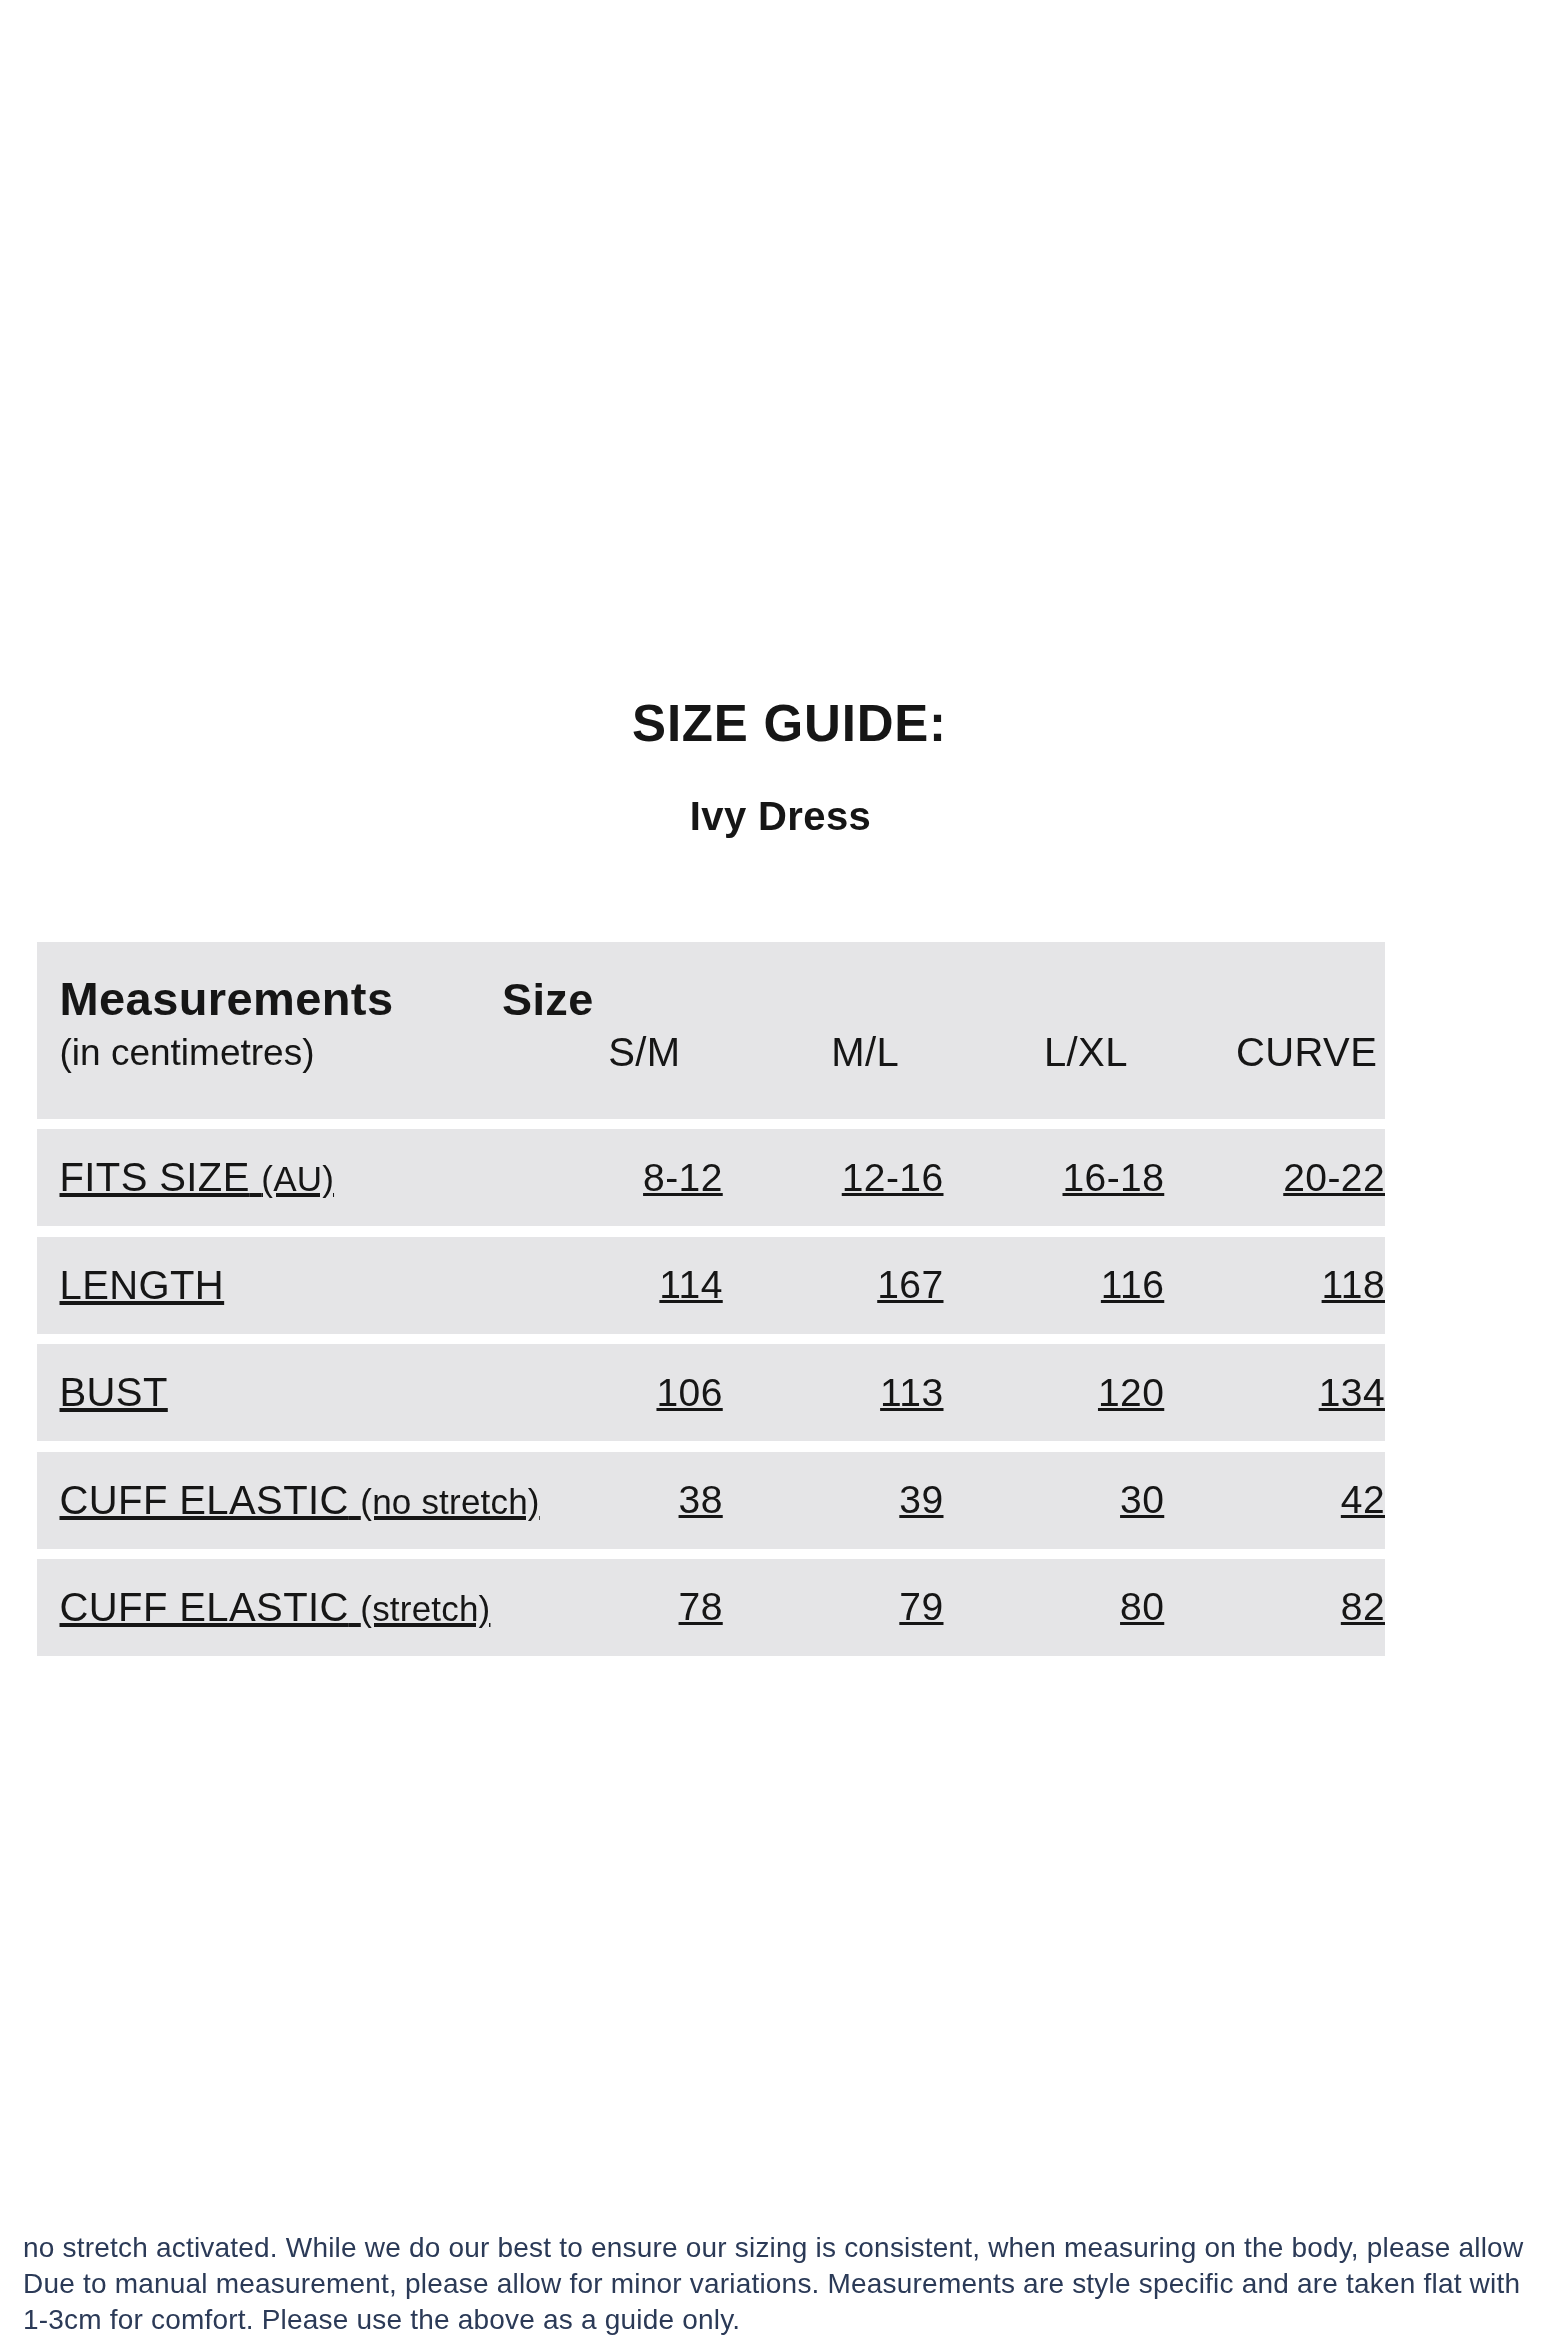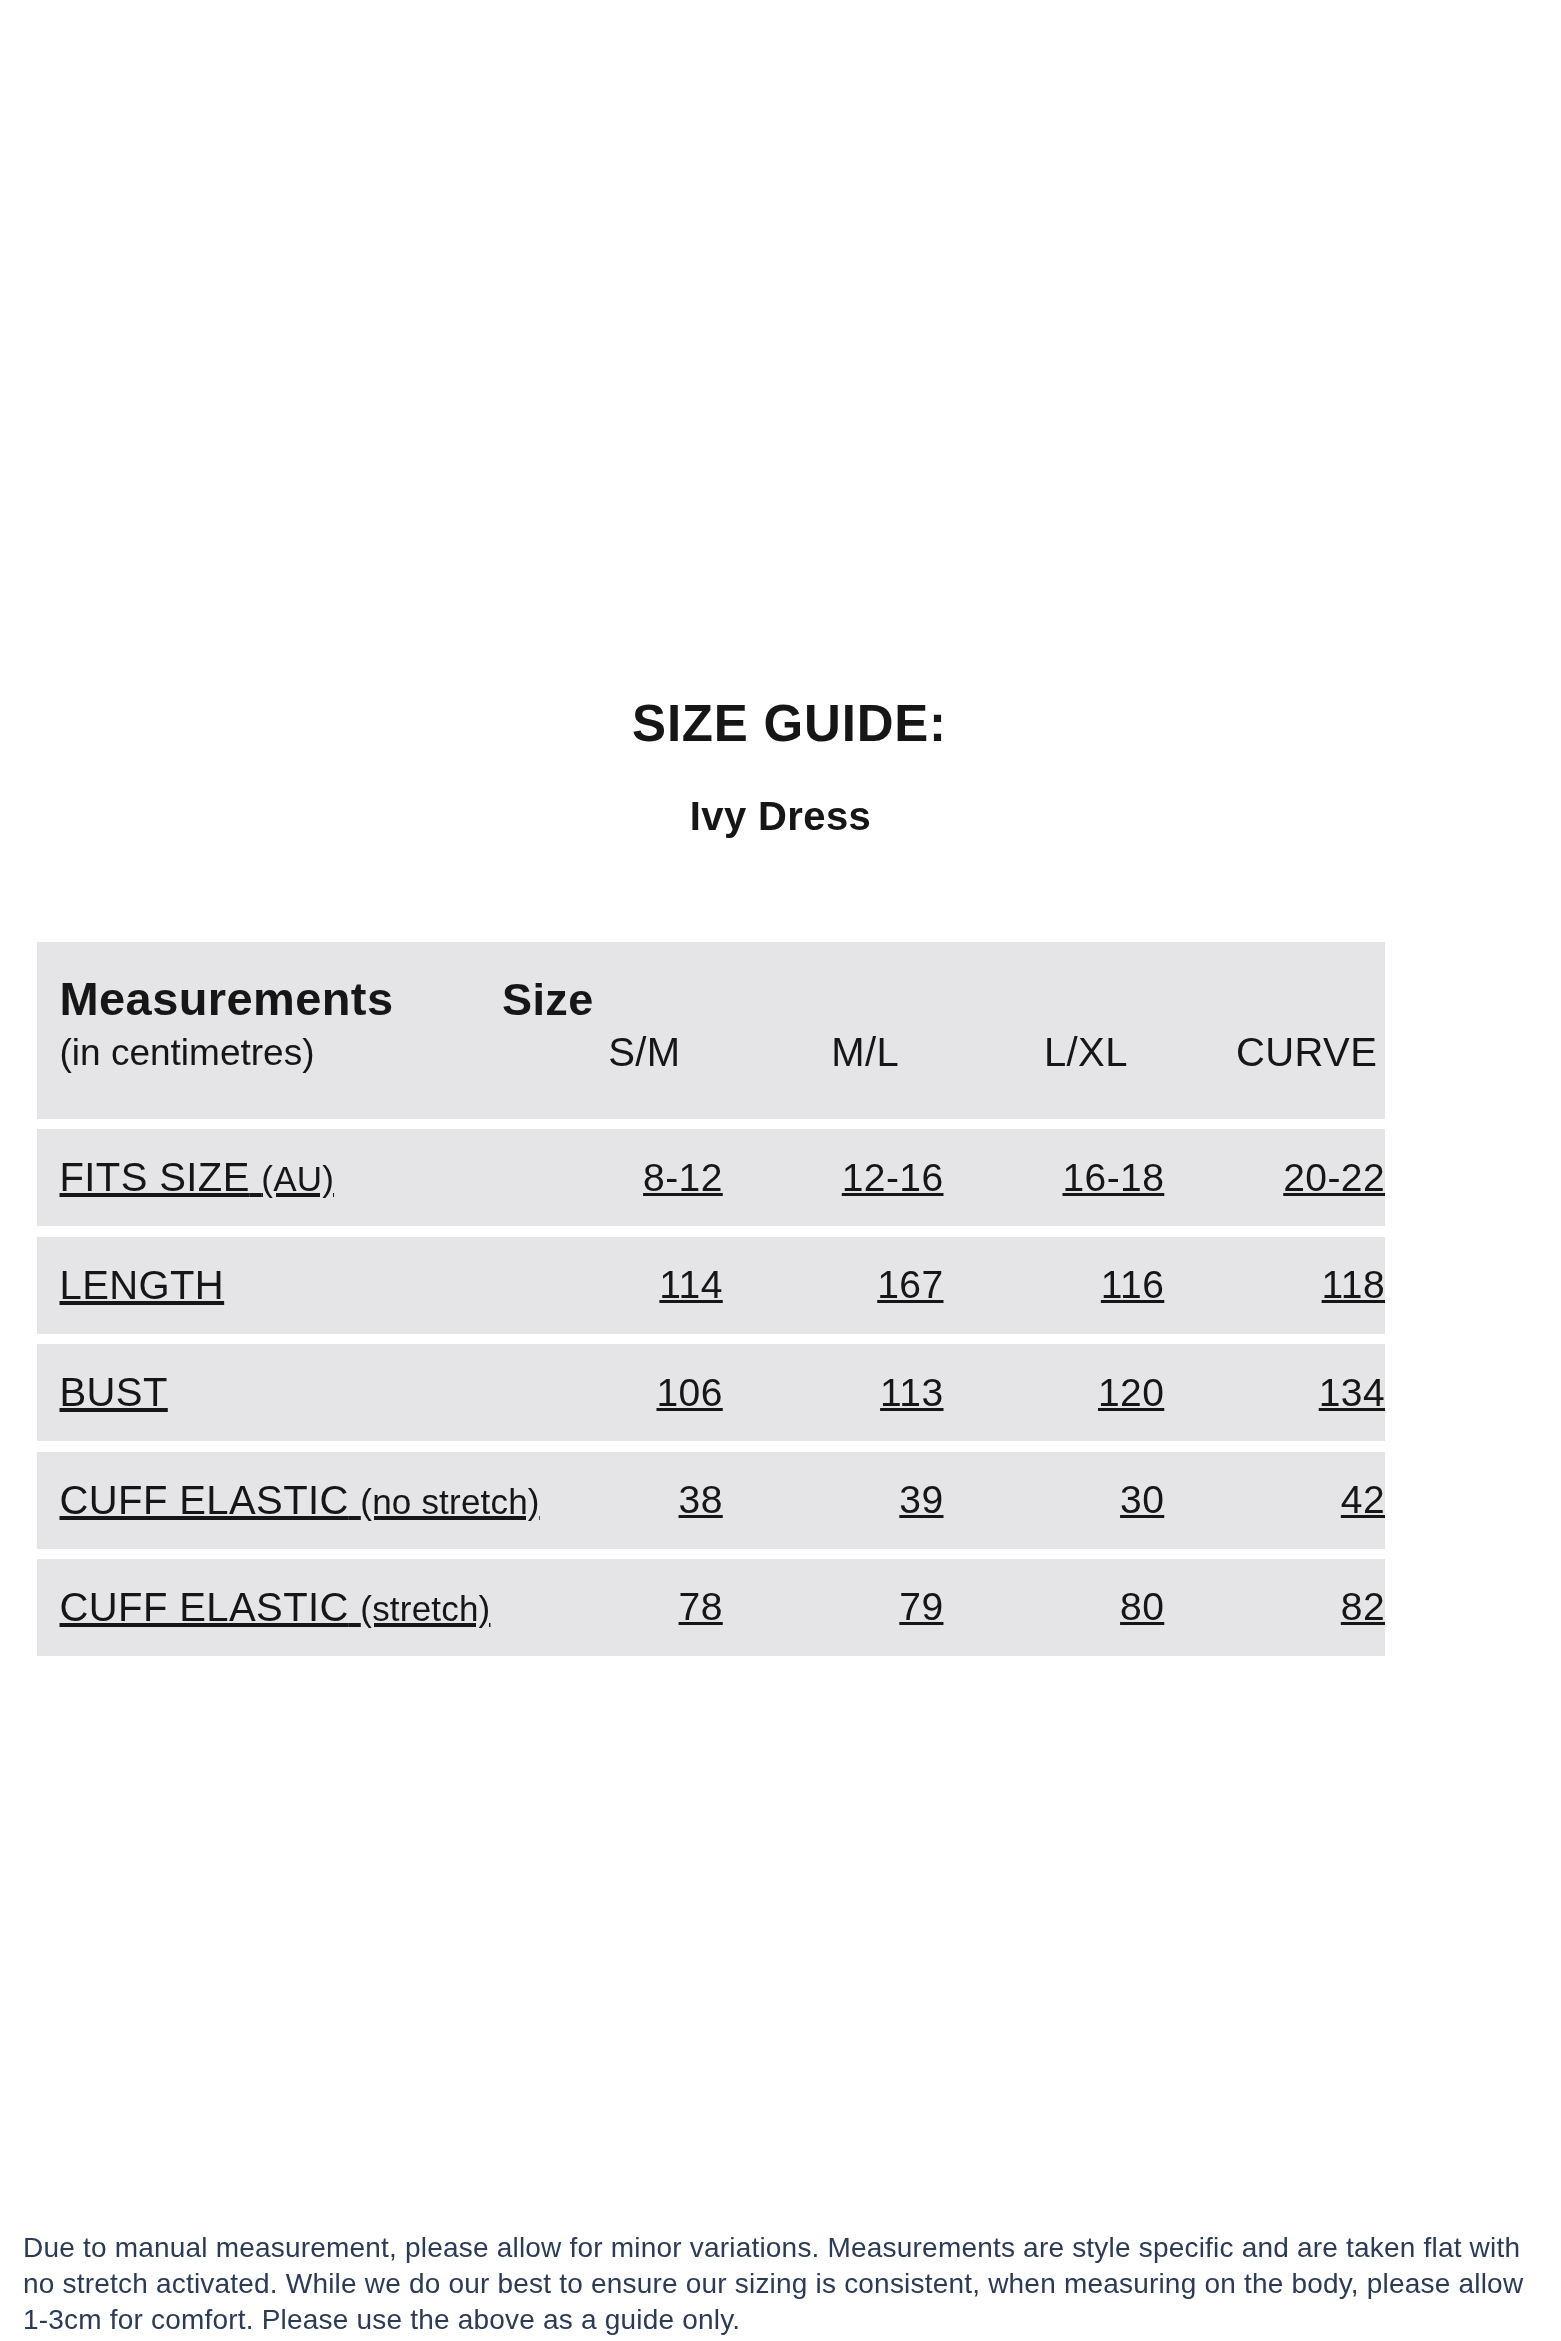--- a/index.html
+++ b/index.html
@@ -183,17 +183,17 @@
     <div class="r-label"><span>CUFF ELASTIC</span> <span class="label-note">(stretch)</span></div>
     <div class="r-value">78</div>
     <div class="r-value">79</div>
     <div class="r-value">80</div>
     <div class="r-value">82</div>
   </div>
 
 </div>
 
 <div class="page-footer">
+  <div>no stretch activated. While we do our best to ensure our sizing is consistent, when measuring on the body, please allow</div>
   <div>Due to manual measurement, please allow for minor variations. Measurements are style specific and are taken flat with</div>
-  <div>no stretch activated. While we do our best to ensure our sizing is consistent, when measuring on the body, please allow</div>
   <div>1-3cm for comfort. Please use the above as a guide only.</div>
 </div>
 
 
 </body></html>

